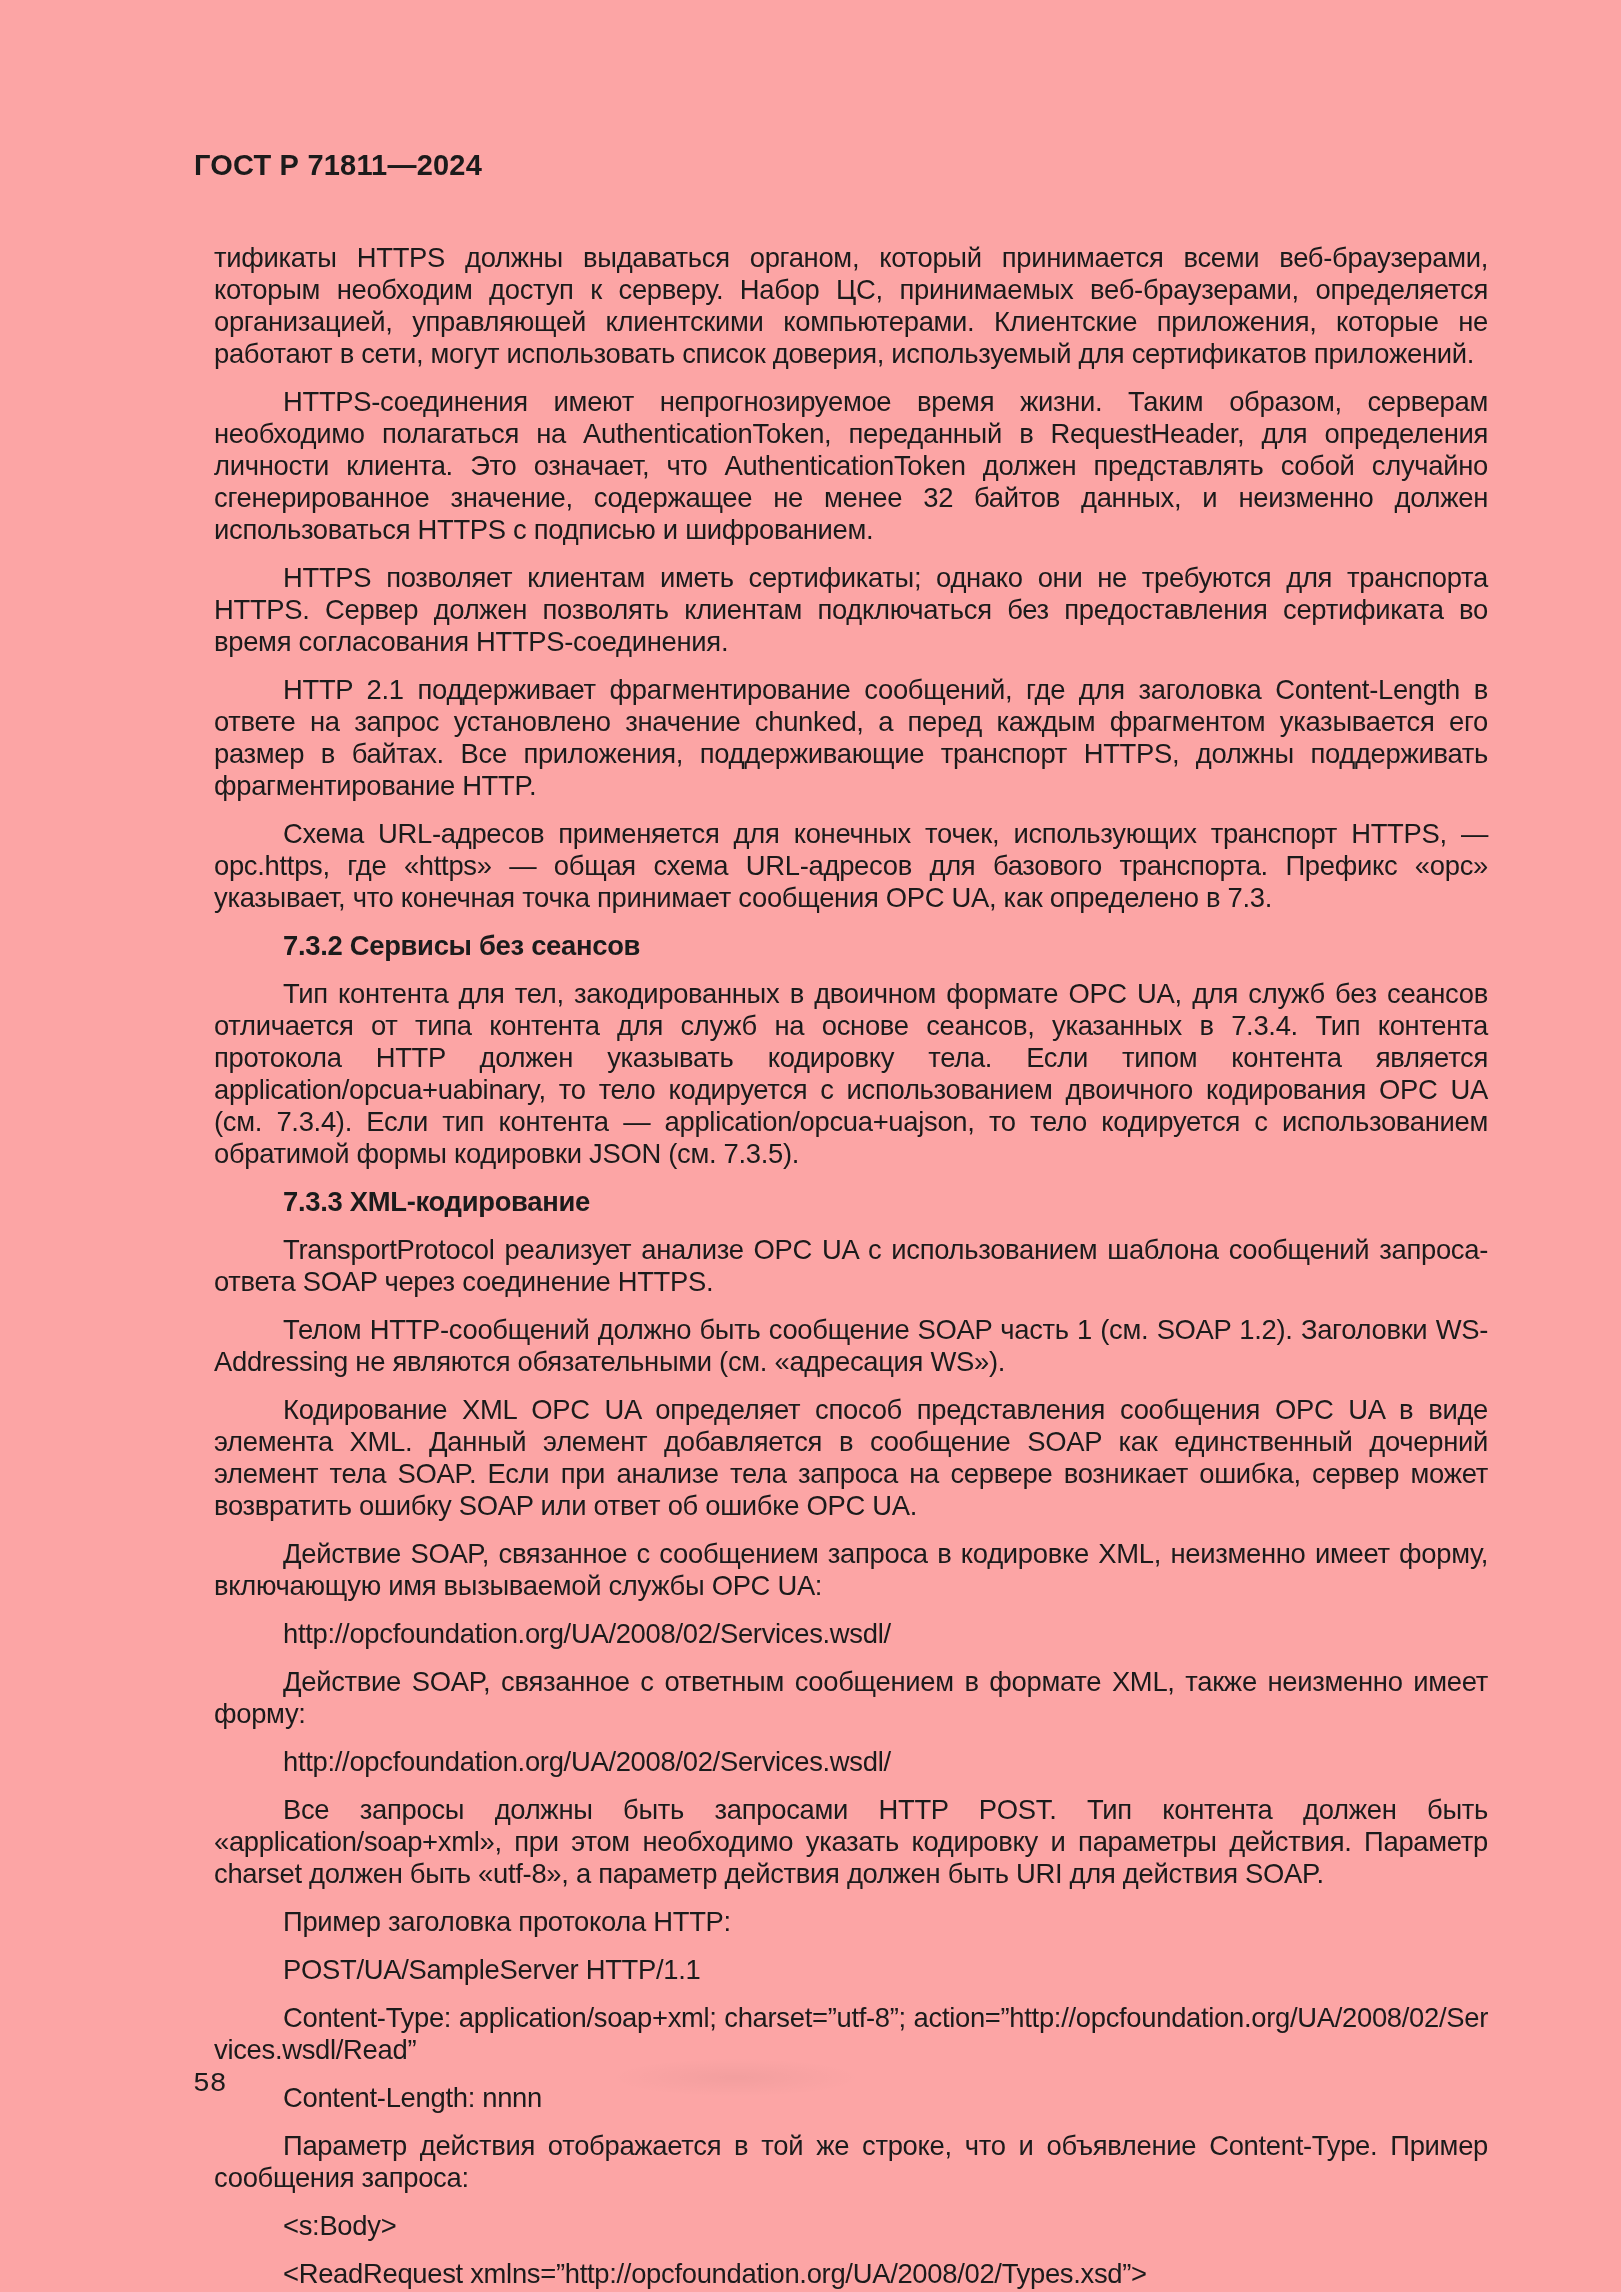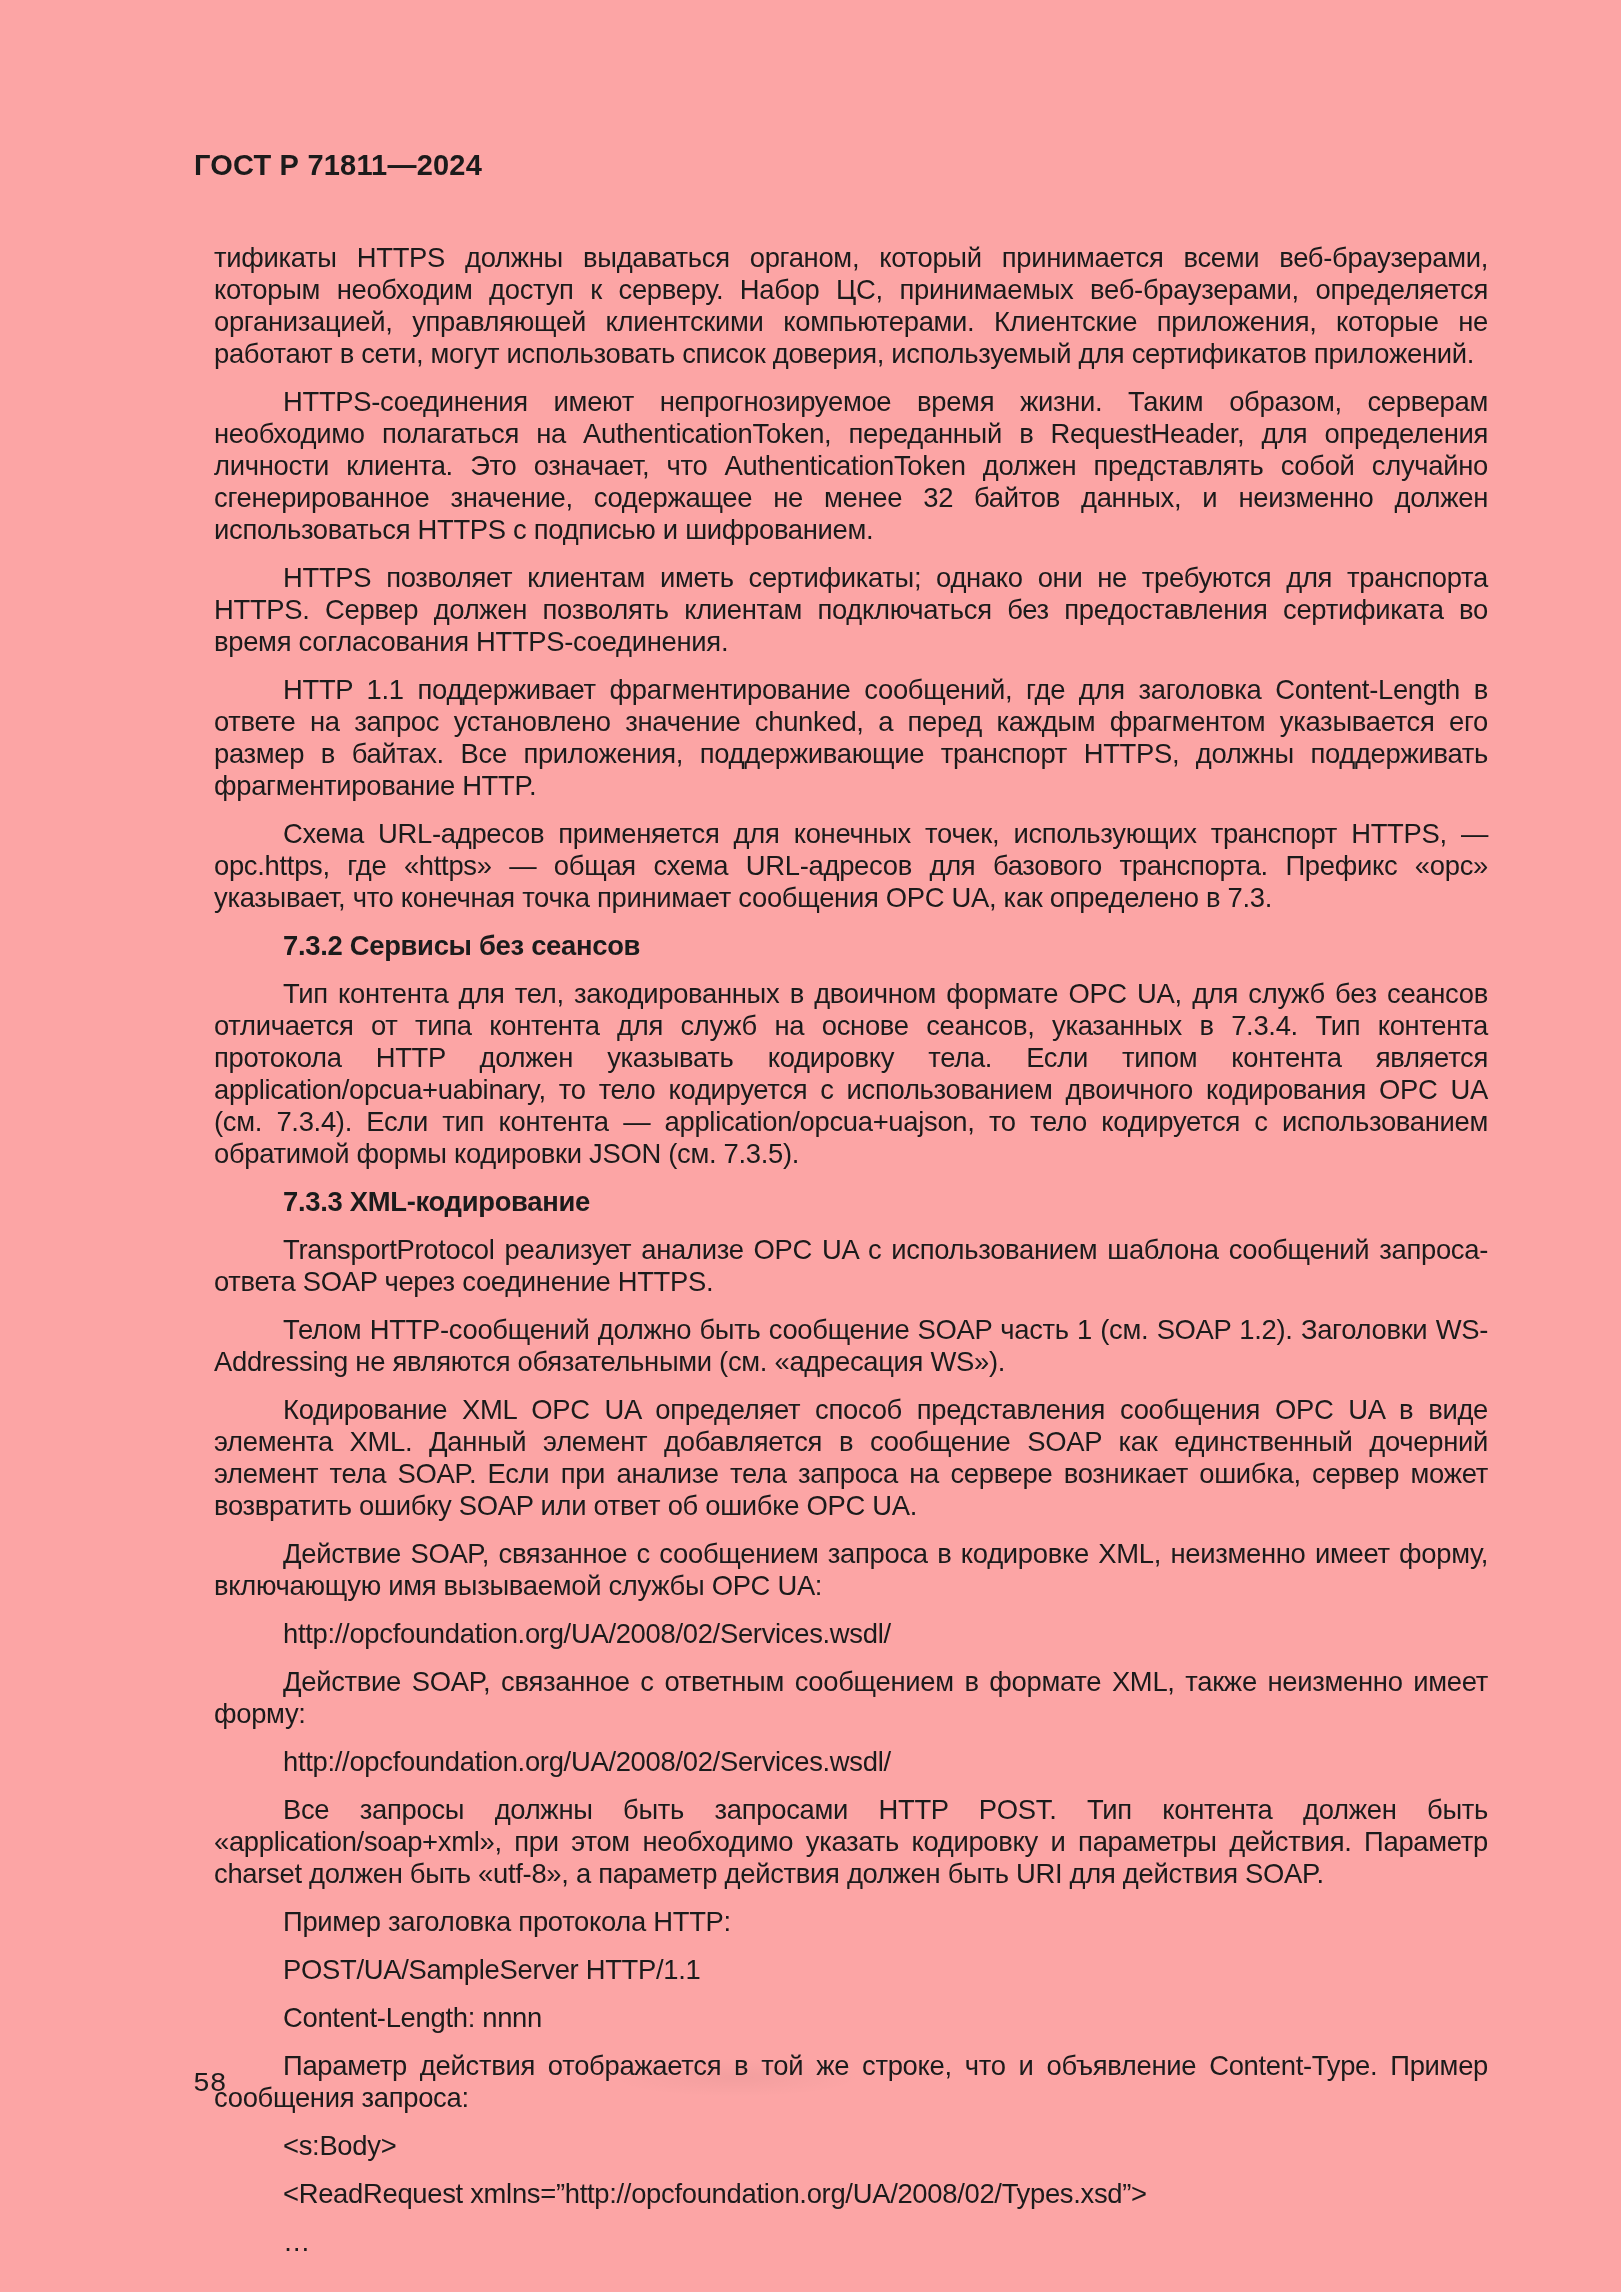--- a/index.html
+++ b/index.html
@@ -71,35 +71,36 @@
 <body>
 
 <div class="page">
 
   <div class="doc-header">ГОСТ Р 71811—2024</div>
 
   <div class="body-col">
     <p class="cont">тификаты HTTPS должны выдаваться органом, который принимается всеми веб-браузерами, которым необходим доступ к серверу. Набор ЦС, принимаемых веб-браузерами, определяется организацией, управляющей клиентскими компьютерами. Клиентские приложения, которые не работают в сети, могут использовать список доверия, используемый для сертификатов приложений.</p>
     <p>HTTPS-соединения имеют непрогнозируемое время жизни. Таким образом, серверам необходимо полагаться на AuthenticationToken, переданный в RequestHeader, для определения личности клиента. Это означает, что AuthenticationToken должен представлять собой случайно сгенерированное значение, содержащее не менее 32 байтов данных, и неизменно должен использоваться HTTPS с подписью и шифрованием.</p>
     <p>HTTPS позволяет клиентам иметь сертификаты; однако они не требуются для транспорта HTTPS. Сервер должен позволять клиентам подключаться без предоставления сертификата во время согласования HTTPS-соединения.</p>
-    <p>HTTP 1.1 поддерживает фрагментирование сообщений, где для заголовка Content-Length в ответе на запрос установлено значение chunked, а перед каждым фрагментом указывается его размер в байтах. Все приложения, поддерживающие транспорт HTTPS, должны поддерживать фрагментирование HTTP.</p>
+    <p>HTTP 2.1 поддерживает фрагментирование сообщений, где для заголовка Content-Length в ответе на запрос установлено значение chunked, а перед каждым фрагментом указывается его размер в байтах. Все приложения, поддерживающие транспорт HTTPS, должны поддерживать фрагментирование HTTP.</p>
     <p>Схема URL-адресов применяется для конечных точек, использующих транспорт HTTPS, — opc.https, где «https» — общая схема URL-адресов для базового транспорта. Префикс «opc» указывает, что конечная точка принимает сообщения OPC UA, как определено в 7.3.</p>
     <p class="h">7.3.2 Сервисы без сеансов</p>
     <p>Тип контента для тел, закодированных в двоичном формате OPC UA, для служб без сеансов отличается от типа контента для служб на основе сеансов, указанных в 7.3.4. Тип контента протокола HTTP должен указывать кодировку тела. Если типом контента является application/opcua+uabinary, то тело кодируется с использованием двоичного кодирования OPC UA (см. 7.3.4). Если тип контента — application/opcua+uajson, то тело кодируется с использованием обратимой формы кодировки JSON (см. 7.3.5).</p>
     <p class="h">7.3.3 XML-кодирование</p>
     <p>TransportProtocol реализует анализе OPC UA с использованием шаблона сообщений запроса-ответа SOAP через соединение HTTPS.</p>
     <p>Телом HTTP-сообщений должно быть сообщение SOAP часть 1 (см. SOAP 1.2). Заголовки WS-Addressing не являются обязательными (см. «адресация WS»).</p>
     <p>Кодирование XML OPC UA определяет способ представления сообщения OPC UA в виде элемента XML. Данный элемент добавляется в сообщение SOAP как единственный дочерний элемент тела SOAP. Если при анализе тела запроса на сервере возникает ошибка, сервер может возвратить ошибку SOAP или ответ об ошибке OPC UA.</p>
     <p>Действие SOAP, связанное с сообщением запроса в кодировке XML, неизменно имеет форму, включающую имя вызываемой службы OPC UA:</p>
     <p>http://opcfoundation.org/UA/2008/02/Services.wsdl/</p>
     <p>Действие SOAP, связанное с ответным сообщением в формате XML, также неизменно имеет форму:</p>
     <p>http://opcfoundation.org/UA/2008/02/Services.wsdl/</p>
     <p>Все запросы должны быть запросами HTTP POST. Тип контента должен быть «application/soap+xml», при этом необходимо указать кодировку и параметры действия. Параметр charset должен быть «utf-8», а параметр действия должен быть URI для действия SOAP.</p>
     <p>Пример заголовка протокола HTTP:</p>
     <p>POST/UA/SampleServer HTTP/1.1</p>
+    <p class="wrap">Content-Type: application/soap+xml; charset=”utf-8”; action=”http://opcfoundation.org/UA/2008/02/Services.wsdl/Read”</p>
     <p>Content-Length: nnnn</p>
     <p>Параметр действия отображается в той же строке, что и объявление Content-Type. Пример сообщения запроса:</p>
     <p>&lt;s:Body&gt;</p>
     <p>&lt;ReadRequest xmlns=”http://opcfoundation.org/UA/2008/02/Types.xsd”&gt;</p>
     <p>…</p>
   </div>
 
   <div class="scan-smudge"></div>
 
   <div class="page-number">58</div>

